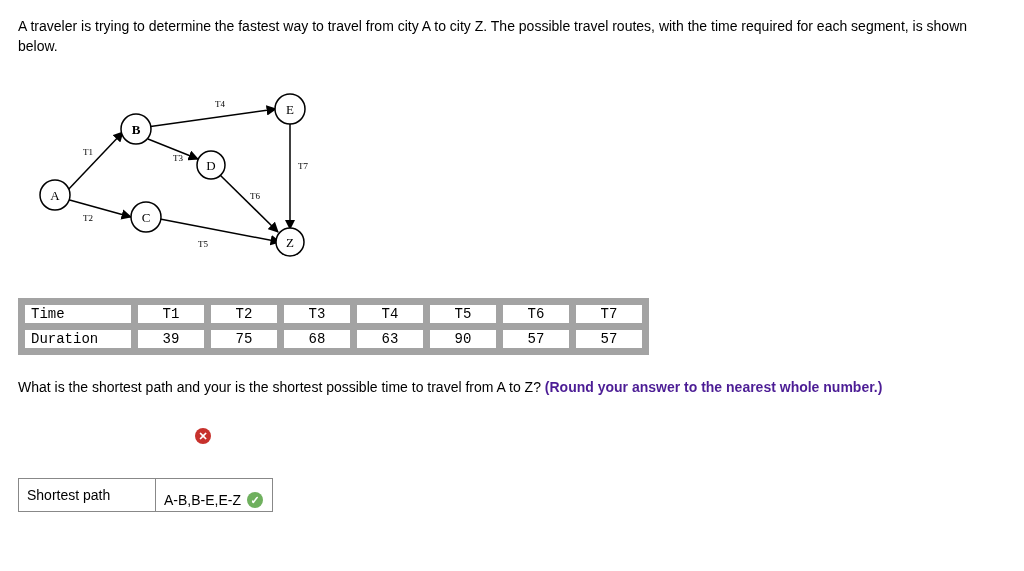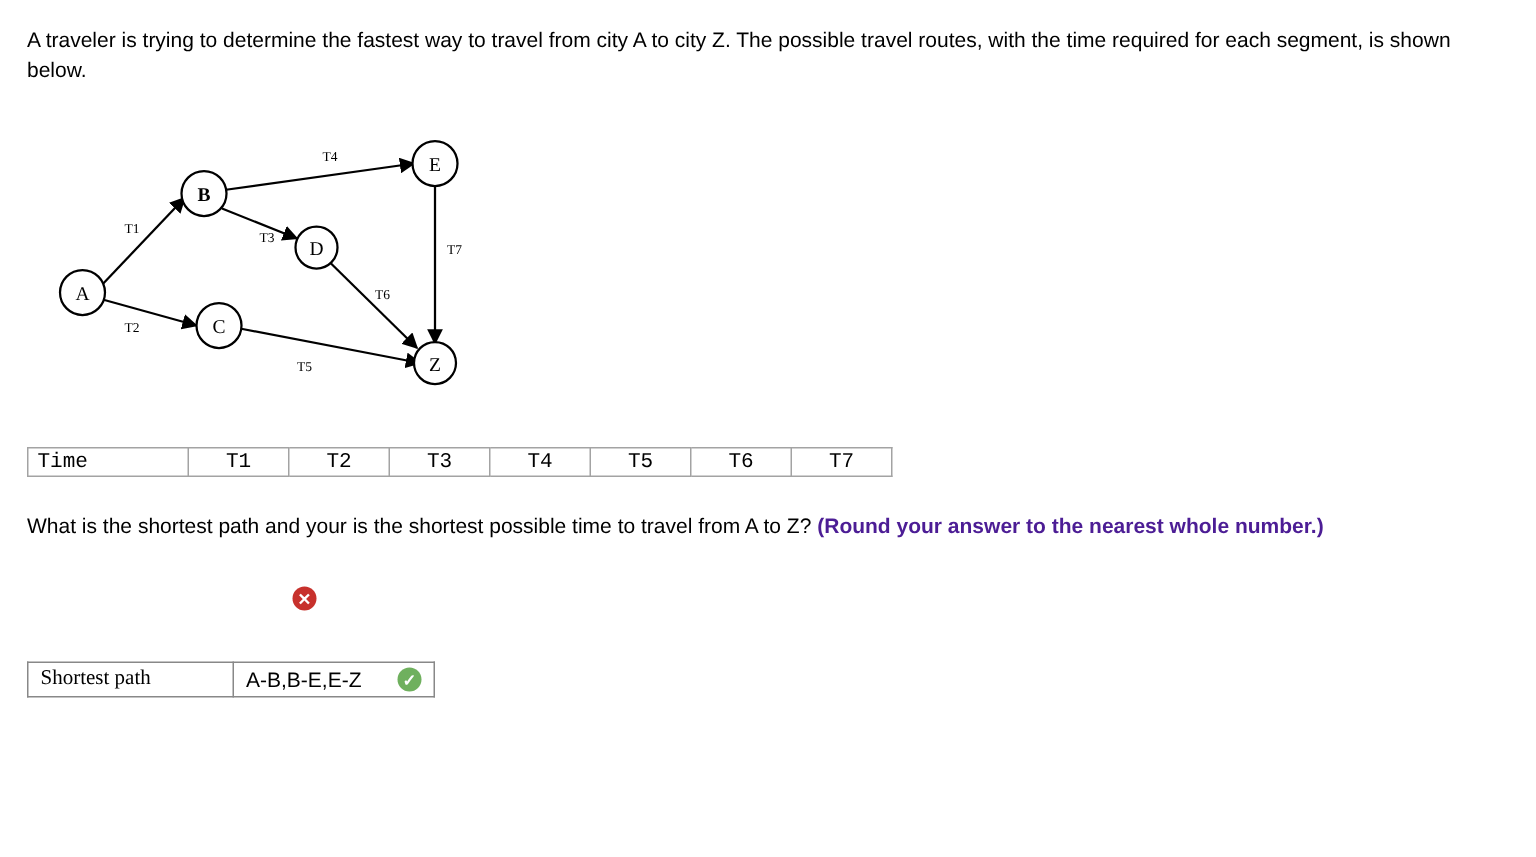--- a/index.html
+++ b/index.html
@@ -8,33 +8,33 @@
     color: #000;
     background: #fff;
     margin: 0;
     padding: 16px 18px;
     width: 1024px;
     box-sizing: border-box;
   }
   .question-text { line-height: 1.45; margin-bottom: 30px; }
   .graph-area { margin: 0 0 28px 10px; }
   .data-table { border-collapse: collapse; margin-bottom: 22px; }
-  .data-table td { border: 1px solid #a3a3a3; padding: 1px 10px; font-family: 'Courier New', monospace; font-size: 14px; text-align: center; min-width: 46px; }
+  .data-table td { border: 7px solid #a3a3a3; padding: 1px 10px; font-family: 'Courier New', monospace; font-size: 14px; text-align: center; min-width: 46px; }
   .data-table td:first-child { padding-left: 6px; padding-right: 10px; text-align: left; min-width: 90px; }
   .q2 { line-height: 1.45; margin-bottom: 24px; }
   .red-bold { color: #4c1d95; font-weight: 700; }
   .feedback-bar { width: 370px; padding: 6px 0 6px 0; text-align: center; margin-bottom: 28px; }
   .feedback-bar .inner { display: inline-flex; align-items: center; gap: 6px; font-weight: 700; color: #000; }
   .x-icon { width: 16px; height: 16px; border-radius: 50%; background: #c7312c; color: #fff; display: inline-flex; align-items: center; justify-content: center; font-size: 11px; font-weight: 700; }
   .check-icon { width: 16px; height: 16px; border-radius: 50%; background: #6fb05e; color: #fff; display: inline-flex; align-items: center; justify-content: center; font-size: 11px; font-weight: 700; }
   .answer-table { border-collapse: collapse; }
   .answer-table td { border: 1px solid #888; padding: 3px 8px; font-size: 14px; }
-  .answer-table td.label { min-width: 120px; font-family: Liberation Serif, serif; }
+  .answer-table td.label { min-width: 120px; }
   .answer-table td.value { min-width: 100px; }
-  .with-check { display: inline-flex; align-items: center; gap: 24px; }
+  .with-check { display: inline-flex; align-items: center; gap: 6px; margin-top: 10px; }
 </style>
 </head>
 <body>
 
 <div class="question-text">A traveler is trying to determine the fastest way to travel from city A to city Z. The possible travel routes, with the time required for each segment, is shown below.</div>
 
 <div class="graph-area">
   <svg width="300" height="180" viewBox="0 0 300 180">
     <defs>
       <marker id="arrow" viewBox="0 0 10 10" refX="9" refY="5" markerWidth="7" markerHeight="7" orient="auto-start-reverse">
@@ -84,20 +84,30 @@
       <tr>
     <td>Time</td>
     <td>T1</td>
     <td>T2</td>
     <td>T3</td>
     <td>T4</td>
     <td>T5</td>
     <td>T6</td>
     <td>T7</td>
   </tr>
+  <tr>
+    <td>Duration</td>
+    <td>39</td>
+    <td>75</td>
+    <td>68</td>
+    <td>63</td>
+    <td>90</td>
+    <td>57</td>
+    <td>57</td>
+  </tr>
 </tbody>
   </table>
 
 <div class="q2">
   <span>What is the shortest path and your is the shortest possible time to travel from A to Z? </span><span class="red-bold">(Round your answer to the nearest whole number.)</span>
 </div>
 
 <div class="feedback-bar">
   <span class="inner">
     <span class="x-icon">✕</span>

